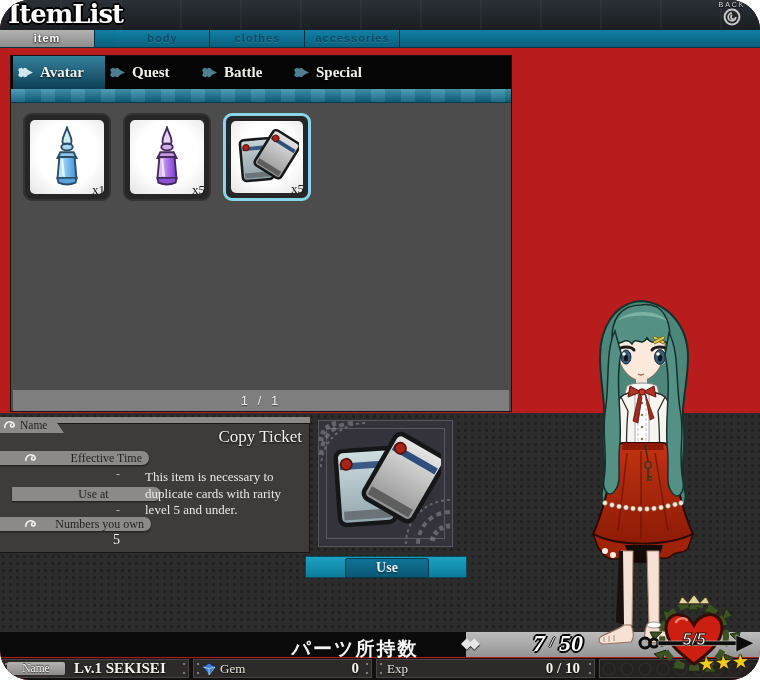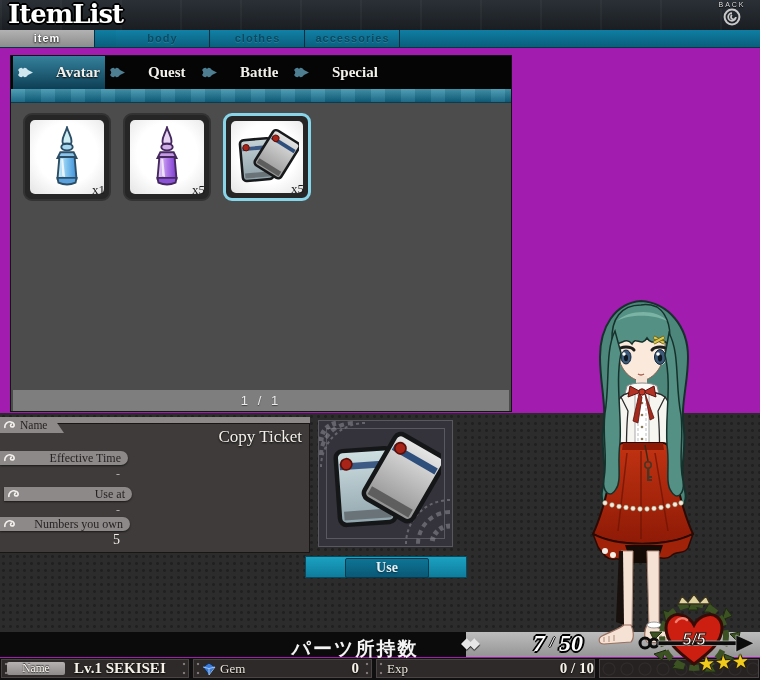--- a/index.html
+++ b/index.html
@@ -1,17 +1,17 @@
 <!DOCTYPE html>
 <html><head>
 <meta charset="utf-8">
 <style>
   html,body{margin:0;padding:0;}
-  #app{position:relative;width:760px;height:680px;overflow:hidden;background:#a21caf;
-       font-family:"Liberation Serif",serif;-webkit-font-smoothing:antialiased;}
+  #app{position:relative;width:760px;height:680px;overflow:hidden;background:#b91c1c;
+       font-family:"Liberation Serif",serif;border-radius:30px;-webkit-font-smoothing:antialiased;}
   .abs{position:absolute;}
 
   
   .header{left:0;top:0;width:760px;height:30px;background:#21262b;
     background-image:repeating-linear-gradient(90deg,rgba(255,255,255,.03) 0 2px,transparent 2px 60px),
       linear-gradient(180deg,#2a3036,#1a1e23);border-bottom:1px solid #000;z-index:3;}
   .logo{left:8px;top:-1px;font-size:26px;font-weight:bold;color:#fff;letter-spacing:-1px;
     font-family:"DejaVu Serif",serif;
     text-shadow:-2px 0 #000,2px 0 #000,0 -2px #000,0 2px #000,-1px -1px #000,1px 1px #000,1px -1px #000,-1px 1px #000;}
   .back-btn{right:4px;top:1px;width:48px;height:29px;text-align:center;cursor:pointer;}
@@ -27,21 +27,21 @@
     border-right:1px solid #06303f;box-sizing:border-box;cursor:pointer;}
   .tab.inactive{background:linear-gradient(180deg,#1181a6,#0b5f7e);color:#0a4a62;
     text-shadow:0 1px 0 rgba(255,255,255,.12);margin-left:20px;}
   .tab.active{background:linear-gradient(180deg,#b2b2b2,#8d8d8d);color:#fff;
     text-shadow:0 1px 2px #222,0 0 2px #333;}
 
   
   .panel{left:10px;top:55px;width:502px;height:357px;background:#4c4c4c;border:1px solid #141414;
     box-sizing:border-box;z-index:2;}
   .subtab-bar{position:absolute;left:0;top:0;width:500px;height:33px;background:#050505;}
-  .subtab{position:absolute;top:0;height:33px;width:92px;display:flex;align-items:center;cursor:pointer;gap:16px;}
+  .subtab{position:absolute;top:0;height:33px;width:92px;display:flex;align-items:center;cursor:pointer;}
   .subtab .lbl{color:#f2f0ea;font-size:15px;font-weight:bold;margin-left:6px;text-shadow:0 1px 2px #000;}
   .subtab.active{background:linear-gradient(180deg,#35819c,#0eena 0);background:linear-gradient(180deg,#35819c,#0d3f55);}
   .teal-strip{position:absolute;left:0;top:33px;width:500px;height:13px;
     background:linear-gradient(180deg,#4699b2,#10607f);
     background-image:repeating-linear-gradient(90deg,rgba(255,255,255,.06) 0 14px,rgba(0,0,0,.08) 14px 30px),
       linear-gradient(180deg,#4699b2,#10607f);border-bottom:1px solid #0b3c4e;}
   .slot{position:absolute;top:57px;width:88px;height:88px;box-sizing:border-box;background:#262626;
     border:2px solid #333;border-radius:9px;cursor:pointer;}
   .slot.selected{border:3px solid #88d5e9;}
   .slot-inner{position:absolute;left:5px;top:5px;right:5px;bottom:5px;border-radius:5px;
@@ -58,21 +58,21 @@
   
   .detail-body{left:0;top:423px;width:310px;height:130px;background:#3f3b3b;border:1px solid #191515;
     border-left:none;box-sizing:border-box;z-index:2;}
   .name-strip{left:0;top:417px;width:310px;height:6px;background:#8d8989;z-index:3;}
   .name-tab{left:0;top:417px;width:64px;height:16px;background:#8d8989;z-index:4;
     clip-path:polygon(0 0,53px 0,64px 16px,0 16px);display:flex;align-items:center;}
   .name-tab .lbl{font-size:11.5px;color:#272122;margin-left:3px;}
   .item-name{left:140px;top:427px;width:162px;text-align:right;font-size:17px;color:#f3f0ea;z-index:3;
     text-shadow:0 1px 2px #000;}
   .fbar{height:14px;background:#8d8989;border-radius:0 8px 8px 0;box-shadow:0 1px 2px rgba(0,0,0,.6);
-    z-index:3;display:flex;align-items:center;}
+    z-index:3;display:flex;align-items:center;padding-left:21px;}
   .fbar .lbl{flex:1;text-align:right;font-size:12px;color:#241f20;padding-right:7px;line-height:14px;}
   .fval{z-index:3;text-align:right;font-size:12px;color:#b6b2ae;}
   .fval.own{font-size:14px;color:#f3f0ea;}
   .descr{left:145px;top:469px;width:160px;font-size:13px;line-height:1.28;color:#eae6e0;z-index:3;}
 
   
   .imgbox{left:318px;top:420px;width:135px;height:127px;background:#34323a;border:1px solid #58585e;
     box-sizing:border-box;z-index:2;}
   .imgbox-inner{position:absolute;left:7px;top:7px;right:7px;bottom:7px;border:1px solid #6a6a72;opacity:.7;}
 
@@ -260,36 +260,37 @@
   <div class="abs item-name">Copy Ticket</div>
 
   <div class="abs fbar" style="left:0;top:451px;width:128px;">
     <svg class="swirl" width="13" height="10" viewBox="0 0 13 10">
       <path d="M1,8 C0,4 4,1 7,2 C11,3 11,7 8,7 C6,7 6,4 8,4" fill="none" stroke="#f4f2ee" stroke-width="1.6"></path>
       </svg>
     <span class="lbl">Effective Time</span>
   </div>
   <div class="abs fval" style="left:0;top:467px;width:120px;">-</div>
 
-  <div class="abs fbar" style="left:4px;top:487px;width:128px;">
+  <div class="abs fbar" style="left:12px;top:487px;width:128px;flex-direction:column;">
     <svg class="swirl" width="13" height="10" viewBox="0 0 13 10">
       <path d="M1,8 C0,4 4,1 7,2 C11,3 11,7 8,7 C6,7 6,4 8,4" fill="none" stroke="#f4f2ee" stroke-width="1.6"></path>
       </svg>
     <span class="lbl">Use at</span>
   </div>
   <div class="abs fval" style="left:0;top:503px;width:120px;">-</div>
 
   <div class="abs fbar" style="left:0;top:517px;width:130px;">
     <svg class="swirl" width="13" height="10" viewBox="0 0 13 10">
       <path d="M1,8 C0,4 4,1 7,2 C11,3 11,7 8,7 C6,7 6,4 8,4" fill="none" stroke="#f4f2ee" stroke-width="1.6"></path>
       </svg>
     <span class="lbl">Numbers you own</span>
   </div>
   <div class="abs fval own" style="left:0;top:532px;width:120px;">5</div>
 
+  <div class="abs descr">This item is necessary to duplicate cards with rarity level 5 and under.</div>
 
   <div class="abs imgbox">
     <div class="imgbox-inner"></div>
     <svg width="133" height="125" viewBox="0 0 133 125" style="position:absolute;left:0;top:0;">
       <g stroke="#8e8e96" fill="none" opacity=".55">
         <path d="M2,46 A44,44 0 0 1 46,2" stroke-width="2" stroke-dasharray="3 3"></path>
         <path d="M2,34 A32,32 0 0 1 34,2" stroke-width="4" stroke-dasharray="5 4"></path>
         <path d="M2,20 A18,18 0 0 1 20,2" stroke-width="5" stroke-dasharray="4 3"></path>
         <path d="M131,79 A44,44 0 0 0 87,123" stroke-width="2" stroke-dasharray="3 3"></path>
         <path d="M131,91 A32,32 0 0 0 99,123" stroke-width="4" stroke-dasharray="5 4"></path>
@@ -345,21 +346,21 @@
     <div class="seg" style="left:193px;width:179px;">
       <svg style="position:absolute;left:8px;top:3px;" width="14" height="12" viewBox="0 0 14 12">
         <polygon points="7,0 13,4 7,12 1,4" fill="#3a7ad8" stroke="#122a4a" stroke-width="1"></polygon>
         <polyline points="1,4 7,5.5 13,4 7,12 7,5.5" fill="none" stroke="#bcd8f8" stroke-width=".8"></polyline>
       </svg>
       <div class="txt" style="left:26px;">Gem</div>
       <div class="val" style="right:12px;">0</div>
     </div>
     <div class="seg" style="left:376px;width:219px;">
       <div class="txt" style="left:10px;">Exp</div>
-      <div class="val" style="right:0;font-family:Liberation Serif, serif;">0 / 10</div>
+      <div class="val" style="right:14px;font-family:Liberation Serif, serif;">0 / 10</div>
     </div>
     <div class="seg seg4" style="left:599px;width:160px;"></div>
   </div>
 
   <svg class="abs chara" width="140" height="362" viewBox="0 0 140 362">
     <defs>
       <linearGradient id="skirtG" x1="0" y1="0" x2="0" y2="1">
         <stop offset="0" stop-color="#c23312"></stop>
           <stop offset="1" stop-color="#8e1a06"></stop>
       </linearGradient>

